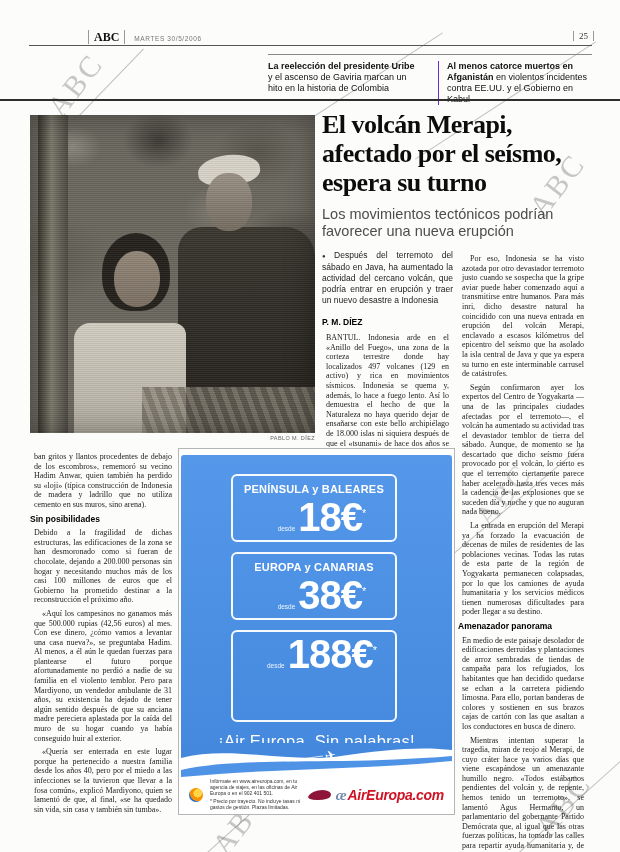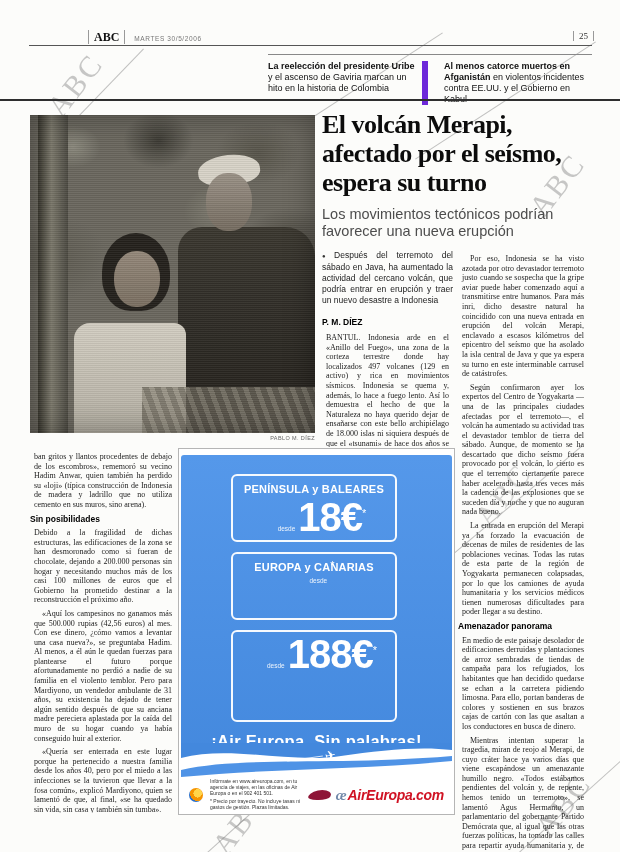--- a/index.html
+++ b/index.html
@@ -32,21 +32,21 @@
               letter-spacing:.6px;margin-left:5px;text-transform:uppercase;}
   .pageno{font-family:"Liberation Serif",serif;font-size:9px;color:#333;
           border-left:1px solid #999;border-right:1px solid #999;padding:0 5px;}
   .mast-rule{position:absolute;left:29px;right:28px;top:45px;border-top:1px solid #555;}
 
   
   .briefs{position:absolute;left:268px;top:54px;width:324px;border-top:1px solid #888;
           padding-top:6px;display:flex;box-sizing:border-box;
           font-family:"Liberation Sans",sans-serif;font-size:9px;line-height:11px;color:#111;}
   .brief{width:150px;}
-  .brief+.brief{border-left:6px solid #6d28d9;padding-left:16px;margin-left:4px;flex:1;}
+  .brief+.brief{border-left:1px solid #6d28d9;padding-left:8px;margin-left:20px;flex:1;}
   .brief .b{font-weight:bold;}
 
   .main-rule{position:absolute;left:0;right:0;top:99px;border-top:2.5px solid #2e2e2e;}
 
   
   .photo{position:absolute;left:30px;top:115px;width:285px;height:318px;margin:0;
          background:#6a675e;overflow:hidden;}
   .photo div{position:absolute;}
   .ph-foliage{inset:0;background-image:
      radial-gradient(40px 30px at 15% 10%,#8a887c 0%,transparent 70%),
@@ -107,21 +107,21 @@
       background:linear-gradient(180deg,#5598ea,#4388dd);}
   .offer{position:absolute;left:52px;width:166px;border:2px solid rgba(255,255,255,.95);
       border-radius:6px;color:#fff;text-align:center;box-sizing:border-box;}
   .o1{top:25px;height:68px;} .o2{top:103px;height:68px;} .o3{top:181px;height:92px;}
   .dest{font-size:11px;font-weight:bold;line-height:12px;margin-top:7px;letter-spacing:.2px;}
   .price-row{display:flex;justify-content:center;align-items:baseline;margin-left:16px;}
   .desde{font-size:6.5px;opacity:.9;margin-right:3px;}
   .price{font-size:40px;font-weight:bold;line-height:44px;letter-spacing:-1px;}
   .ast{font-size:11px;position:relative;top:-14px;}
   .slogan{position:absolute;left:0;right:0;top:283px;text-align:center;color:#fff;
-      font-size:16.5px;font-weight:bold;letter-spacing:.3px;}
+      font-size:16.5px;font-weight:normal;letter-spacing:.3px;}
   .swoosh{position:absolute;left:2px;top:294px;width:271px;height:34px;}
   .plane{position:absolute;left:146px;top:299px;color:#fff;font-size:13px;
       transform:rotate(-12deg);font-family:"DejaVu Sans",sans-serif;}
   .trail{position:absolute;left:108px;top:309px;width:36px;height:1px;
       background:rgba(255,255,255,.8);transform:rotate(-8deg);}
   .ad-footer{position:absolute;left:2px;top:328px;width:271px;height:36px;background:#fff;
       display:flex;align-items:center;}
   .sun-logo{width:14px;height:14px;border-radius:50%;margin-left:8px;flex:none;
       background:radial-gradient(circle at 62% 38%,#ffd54a 0 34%,#f59300 35% 62%,#2a6fc9 63% 100%);}
   .fineprint{margin-left:7px;width:132px;font-size:5px;line-height:6px;color:#333;}
@@ -221,20 +221,21 @@
         <span class="desde">desde</span>
         <span class="price">18€</span>
         <span class="ast">*</span>
       </div>
     </div>
 
     <div class="offer o2">
       <div class="dest">EUROPA y CANARIAS</div>
       <div class="price-row">
         <span class="desde">desde</span>
+        <span class="price">38€</span>
         <span class="ast">*</span>
       </div>
     </div>
 
     <div class="offer o3">
       <div class="price-row">
         <span class="desde">desde</span>
         <span class="price">188€</span>
         <span class="ast">*</span>
       </div>

